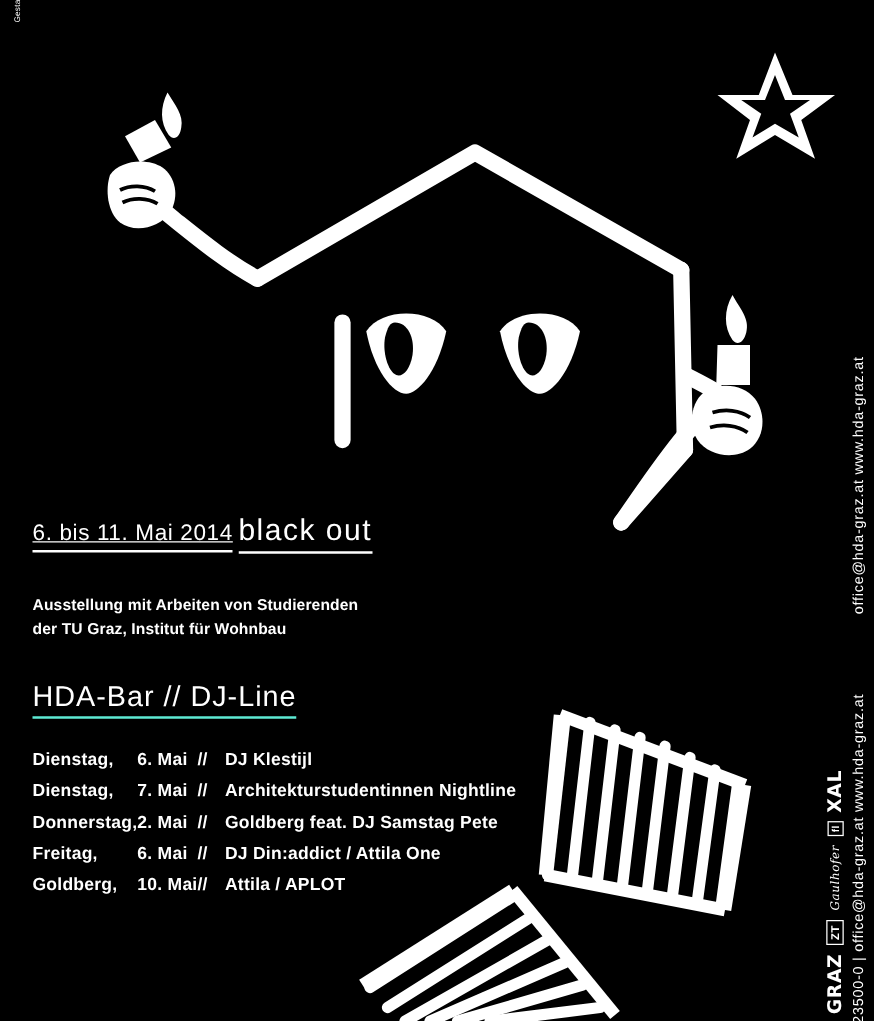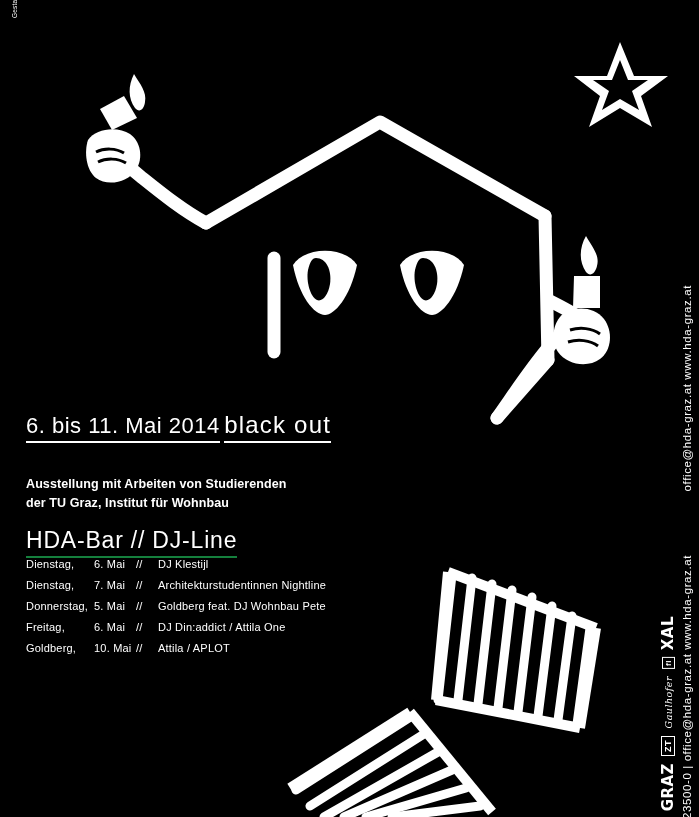--- a/index.html
+++ b/index.html
@@ -100,57 +100,59 @@
   }
 
   
   .content {
     position: absolute;
     left: 26px;
     top: 412px;
     width: 400px;
   }
   .date-line {
-    font-size: 22px;
+    font-size: 18px;
     font-weight: normal;
     letter-spacing: 0.5px;
     border-bottom: 2px solid #fff;
     display: inline-block;
     padding-bottom: 3px;
     line-height: 1.1;
+    text-decoration: underline;
   }
   .title {
     font-size: 24px;
     letter-spacing: 1.2px;
     border-bottom: 2px solid #fff;
     display: inline-block;
     padding-bottom: 3px;
     line-height: 1.1;
   }
   .subtitle {
     margin-top: 32px;
     font-size: 12.5px;
     font-weight: bold;
     line-height: 1.45;
     letter-spacing: 0.1px;
     max-width: 330px;
   }
   .bar-title {
-    margin-top: 16px;
+    margin-top: 33px;
     font-size: 23px;
     letter-spacing: 0.8px;
-    border-bottom: 2px solid #15803d;
+    border-bottom: 2px solid #5eead4;
     display: inline-block;
     padding-bottom: 3px;
     line-height: 1.1;
   }
   table.lineup {
+    margin-top: 24px;
     border-collapse: collapse;
-    font-size: 11px;
-    font-weight: normal;
+    font-size: 14px;
+    font-weight: bold;
     letter-spacing: 0.2px;
   }
   table.lineup td {
     padding: 0 0 9px 0;
     vertical-align: top;
     white-space: nowrap;
   }
   table.lineup td.day { width: 68px; }
   table.lineup td.date { width: 42px; text-align: left; }
   table.lineup td.sep { width: 22px; }
@@ -273,23 +275,23 @@
         <td class="act">DJ  Klestijl</td>
       </tr>
       <tr>
         <td class="day">Dienstag,</td>
         <td class="date">7. Mai</td>
         <td class="sep">//</td>
         <td class="act">Architekturstudentinnen Nightline</td>
       </tr>
       <tr>
         <td class="day">Donnerstag,</td>
-        <td class="date">5. Mai</td>
-        <td class="sep">//</td>
-        <td class="act">Goldberg feat. DJ Wohnbau Pete</td>
+        <td class="date">2. Mai</td>
+        <td class="sep">//</td>
+        <td class="act">Goldberg feat. DJ Samstag Pete</td>
       </tr>
       <tr>
         <td class="day">Freitag,</td>
         <td class="date">6. Mai</td>
         <td class="sep">//</td>
         <td class="act">DJ Din:addict / Attila One</td>
       </tr>
       <tr>
         <td class="day">Goldberg,</td>
         <td class="date">10. Mai</td>

